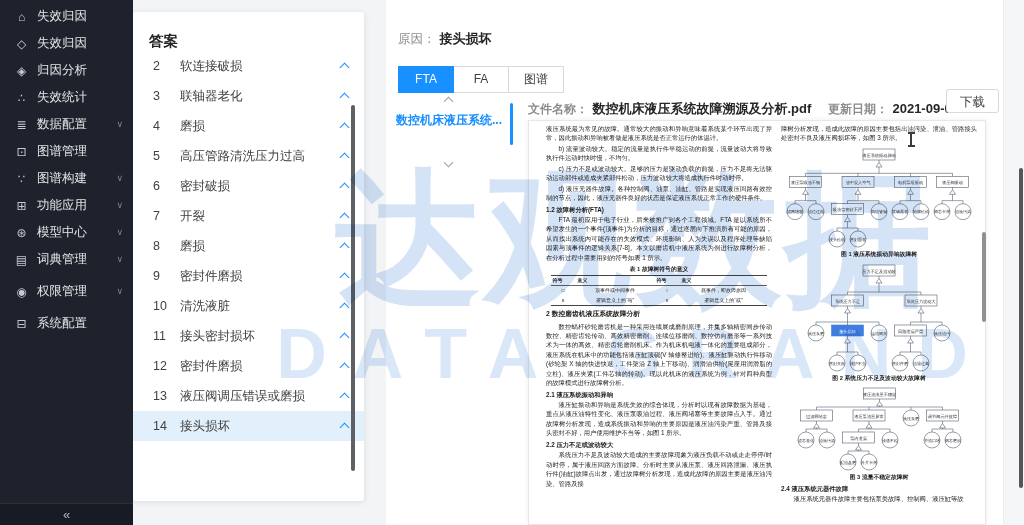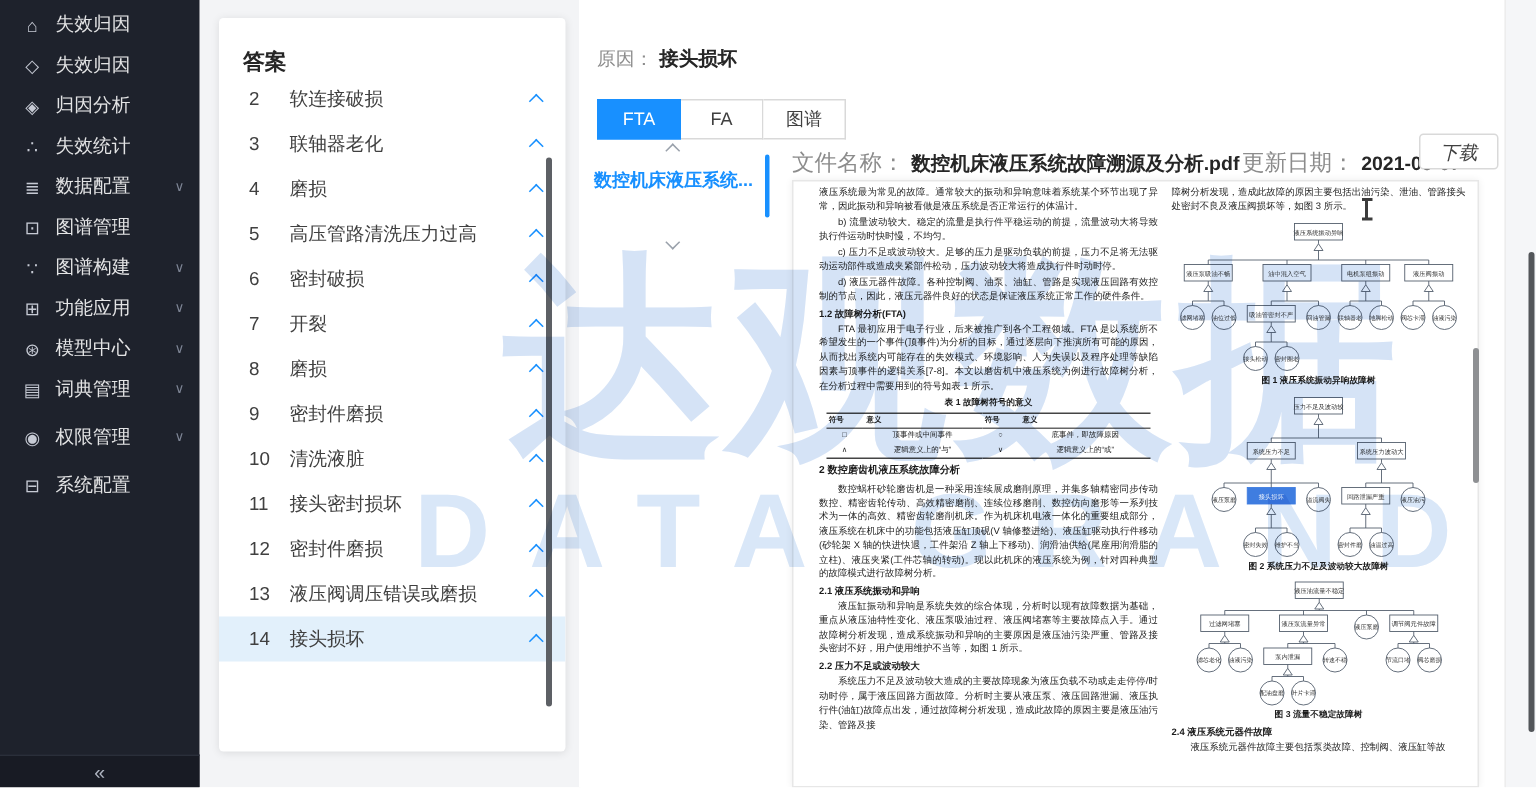--- a/index.html
+++ b/index.html
@@ -13,21 +13,21 @@
              color:rgba(255,255,255,.88);font-size:12.5px;cursor:pointer;}
   .menu-item:nth-child(11),.menu-item:nth-child(12){margin-top:5px;}
   .menu-item .micon{width:15px;margin-right:8px;font-size:12px;color:#c6cad4;text-align:center;flex:none;}
   .menu-item .mchev{margin-left:auto;color:#7d8494;font-size:9px;line-height:1;}
   .sidebar-footer{position:absolute;bottom:0;left:0;right:0;height:21px;background:#181b24;
                   border-top:1px solid #2a2f3a;display:flex;align-items:center;justify-content:center;
                   color:#aeb4c0;font-size:13px;cursor:pointer;}
 
   
   .mid{position:absolute;left:133px;top:0;width:253px;height:525px;background:#f3f4f6;border-right:1px solid #e9e9e9;}
-  .card{position:absolute;left:13px;top:12px;width:231px;height:489px;background:#fff;border-radius:3px;
+  .card{position:absolute;left:0;top:12px;width:231px;height:489px;background:#fff;border-radius:3px;
         box-shadow:0 1px 6px rgba(0,0,0,.10);overflow:hidden;}
   .card-title{padding:20px 16px 0 16px;font-size:14.5px;font-weight:bold;color:#262626;}
   .card-sub{padding:17px 16px 8px 16px;font-size:12.5px;color:#595959;}
   .cause-row{height:30px;display:flex;align-items:center;padding:0 16px 0 20px;font-size:12.5px;color:#404040;cursor:pointer;}
   .cause-row.selected{background:#e2f0fb;}
   .cause-num{width:27px;flex:none;}
   .cause-label{white-space:nowrap;overflow:hidden;}
   .chev{display:inline-block;width:6px;height:6px;border-top:1.6px solid currentColor;border-right:1.6px solid currentColor;}
   .chev.up{transform:rotate(-45deg);}
   .chev.down{transform:rotate(135deg);}
@@ -42,27 +42,27 @@
   .tab{min-width:54px;height:25px;line-height:25px;text-align:center;font-size:12px;color:#404040;
        background:#fff;border:1px solid #d9d9d9;border-left:none;cursor:pointer;box-sizing:content-box;}
   .tab:first-child{border-left:1px solid #d9d9d9;}
   .tab.active{background:#1890ff;border-color:#1890ff;color:#fff;}
   .nav-chev{position:absolute;color:#9aa1ab;cursor:pointer;}
   .nav-chev-up{left:59px;top:91px;}
   .nav-chev-down{left:59px;top:152px;}
   .doc-link{position:absolute;left:6px;top:112px;width:114px;font-size:12px;font-weight:600;color:#1890ff;
             text-align:center;white-space:nowrap;overflow:hidden;cursor:pointer;}
   .doc-indicator{position:absolute;left:124px;top:103px;width:3px;height:42px;background:#1890ff;border-radius:2px;}
-  .file-row-label{color:#8c8c8c;font-size:15px;}
+  .file-row-label{color:#8c8c8c;font-size:12px;font-weight:bold;}
   .file-name-wrap{position:absolute;left:142px;top:99px;}
   .file-name{color:#262626;font-size:13px;font-weight:700;}
   .file-date-wrap{position:absolute;left:442px;top:99px;}
   .file-date{color:#262626;font-size:13px;font-weight:600;}
   .download-btn{position:absolute;left:560px;top:89px;height:24px;padding:0 13px;line-height:24px;
-                background:#fff;border:1px solid #d9d9d9;border-radius:3px;font-size:12.5px;color:#404040;cursor:pointer;font-style:italic;}
+                background:#fff;border:1px solid #d9d9d9;border-radius:3px;font-size:12.5px;color:#404040;cursor:pointer;}
 
   
   .pdf-page{position:absolute;left:142px;top:120px;width:458px;height:405px;background:#fff;
             border:1px solid #e7e7e7;box-shadow:0 0 5px rgba(0,0,0,.07);overflow:hidden;display:flex;box-sizing:border-box;}
   .pdf-col{font-size:6.3px;line-height:1.5;color:#1b1b1b;text-align:justify;}
   .pdf-col-left{width:226px;margin:3px 9px 0 17px;flex:none;}
   .pdf-col-right{width:196px;margin-top:3px;flex:none;}
   .pdf-col p{margin:0 0 1px 0;text-indent:2em;}
   .pdf-col p.ni{text-indent:0;}
   .pdf-col .ph{font-weight:700;margin:2px 0 1px 0;}

